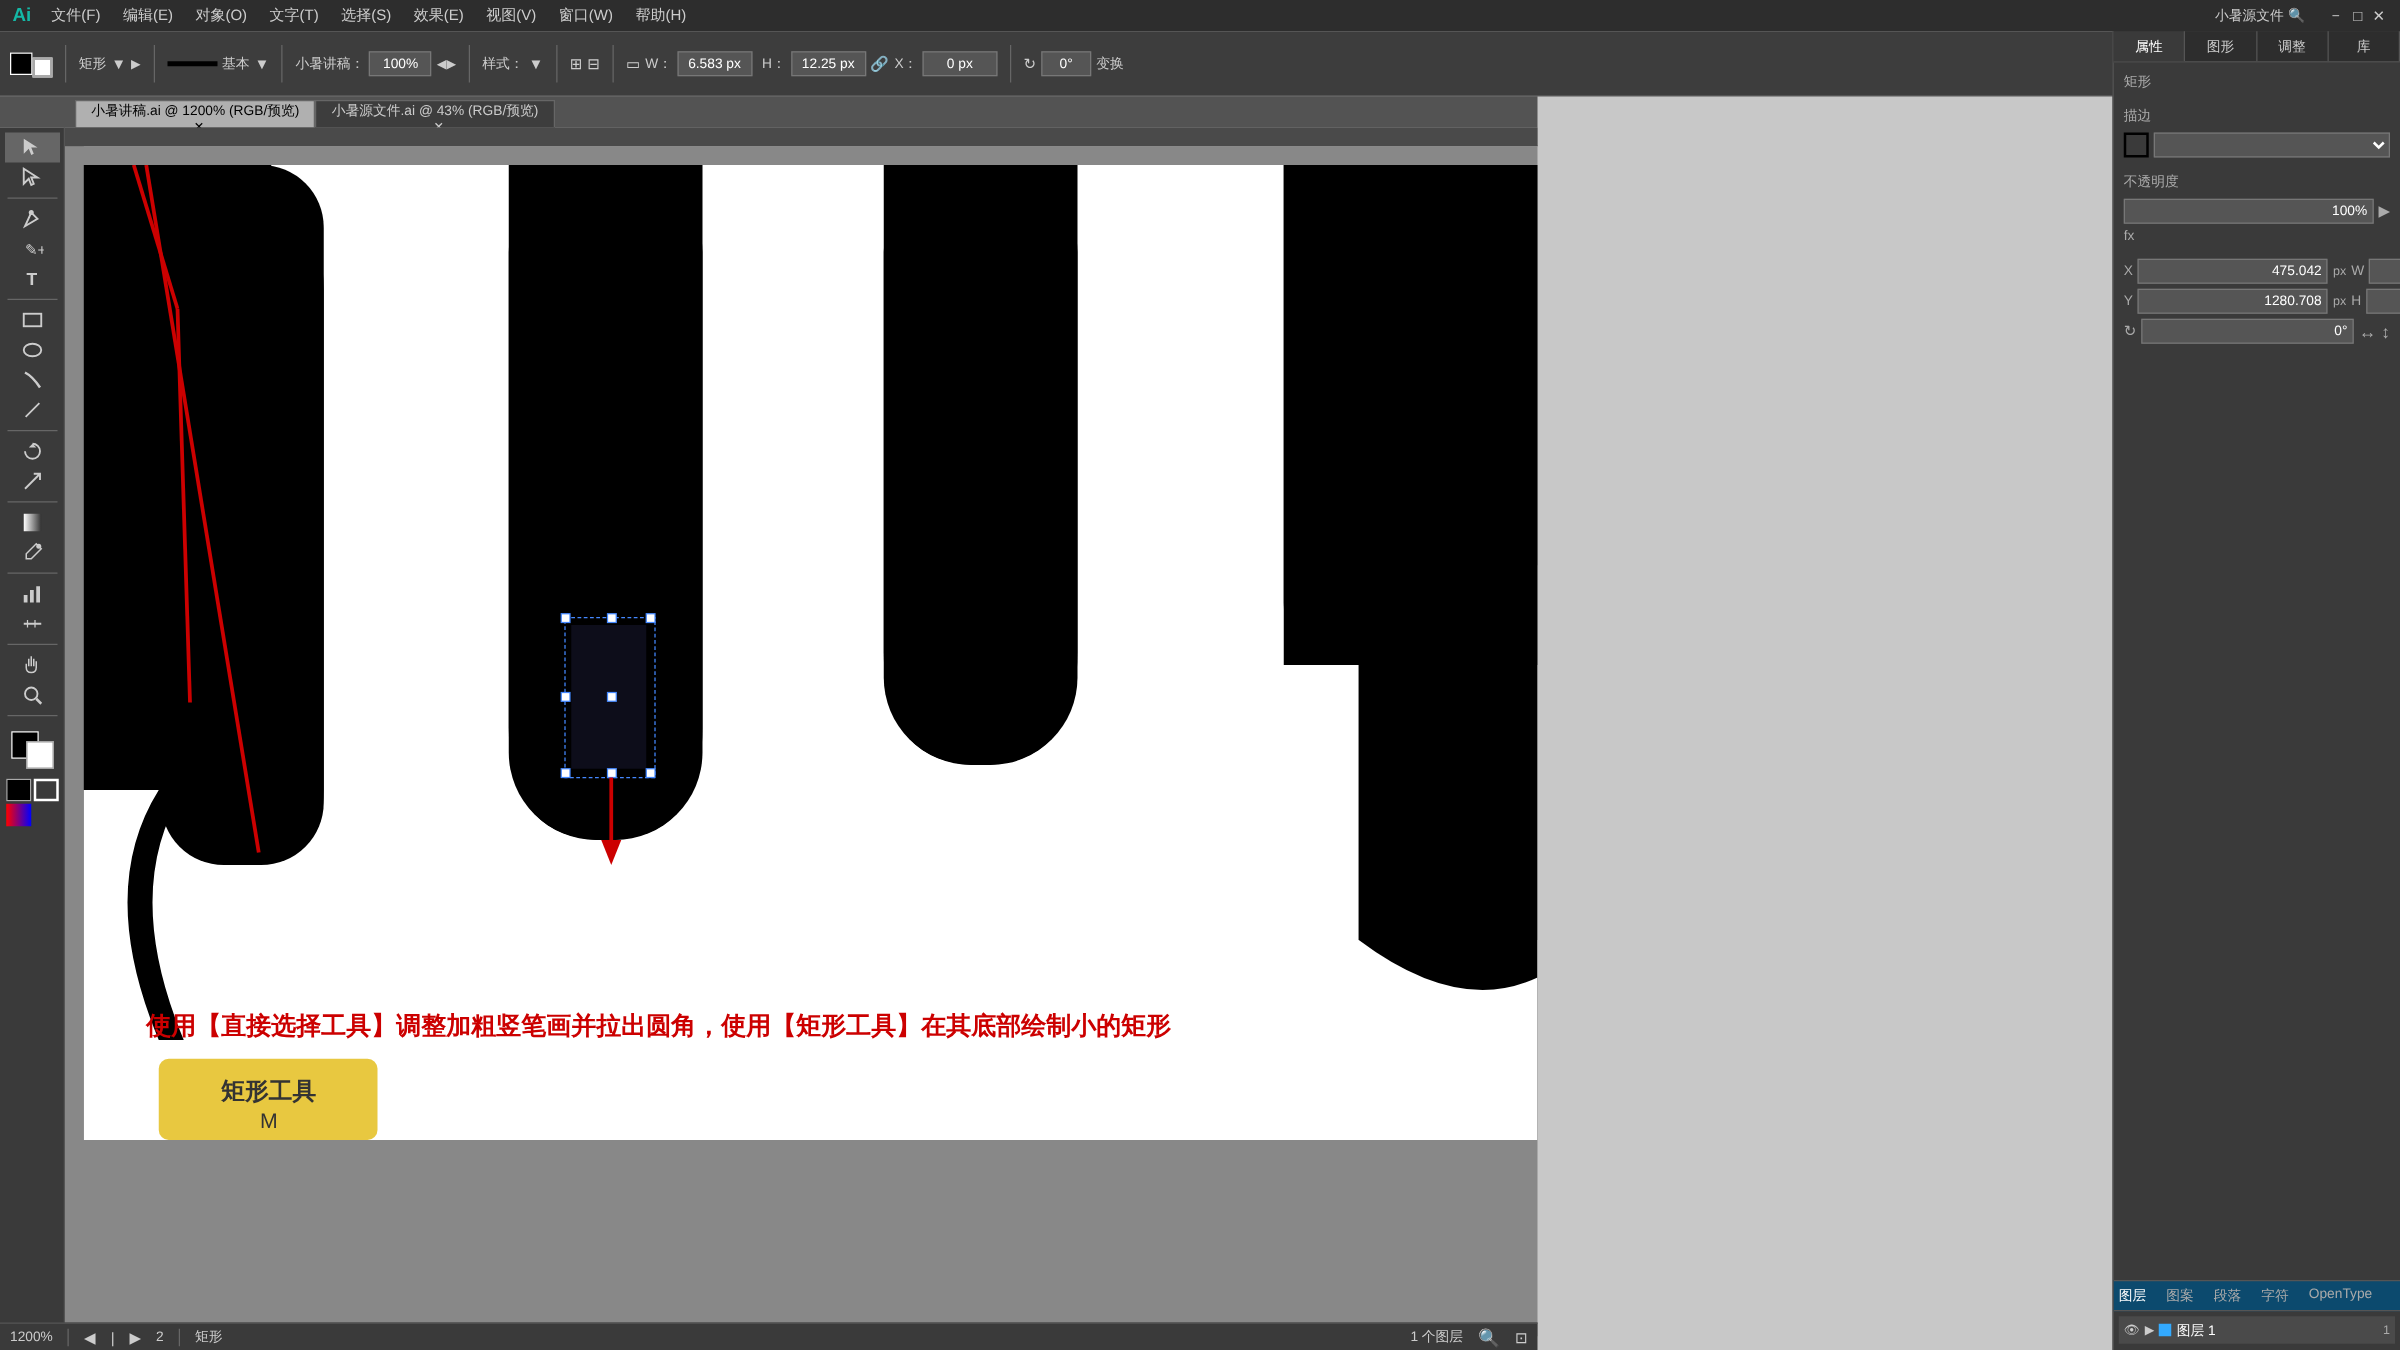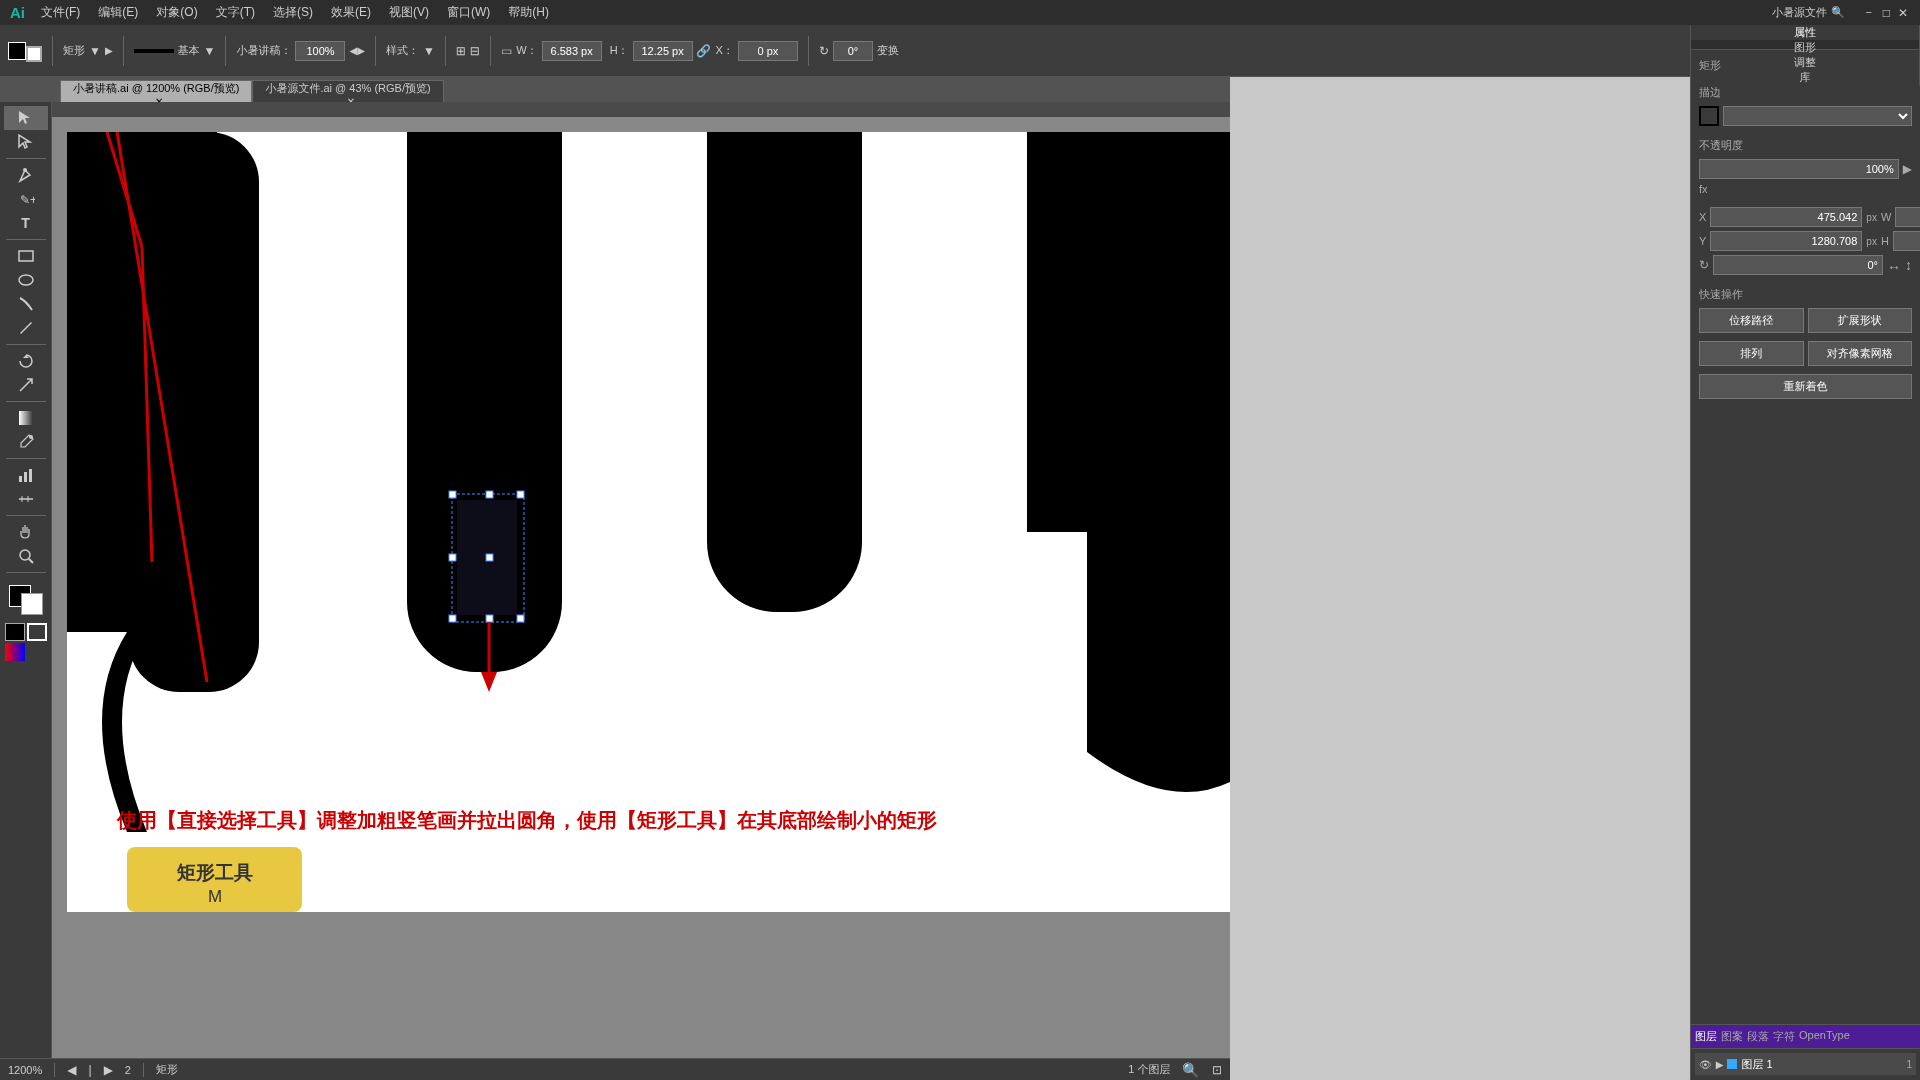--- a/index.html
+++ b/index.html
@@ -80,21 +80,20 @@
 
     
     #right-panel {
       position: absolute; top: 25px; right: 0; width: 230px; height: 1055px;
       background: #3a3a3a; border-left: 1px solid #555;
       display: flex; flex-direction: column;
     }
     #right-panel-tabs {
       display: flex; background: #2d2d2d; height: 25px;
       border-bottom: 1px solid #555;
-      flex-direction: column;
     }
     .rpanel-tab {
       flex: 1; display: flex; align-items: center; justify-content: center;
       color: #ccc; font-size: 11px; cursor: pointer; border-right: 1px solid #555;
     }
     .rpanel-tab.active { background: #3a3a3a; color: #fff; }
 
     #right-panel-content { flex: 1; padding: 8px; overflow: hidden; }
     .rpanel-section { margin-bottom: 12px; }
     .rpanel-section-title { color: #aaa; font-size: 11px; margin-bottom: 6px; }
@@ -108,21 +107,21 @@
     .rpanel-color-swatch { width: 20px; height: 20px; background: #000; border: 1px solid #888; cursor: pointer; }
     .rpanel-stroke-swatch { width: 20px; height: 20px; background: transparent; border: 2px solid #000; cursor: pointer; }
     .rpanel-full-btn {
       width: 100%; background: #555; border: 1px solid #777; color: #fff; font-size: 11px;
       padding: 4px; cursor: pointer; margin-bottom: 4px;
     }
     .rpanel-opacity-row { display: flex; align-items: center; gap: 4px; }
 
     
     #layers-panel-tabs {
-      display: flex; padding: 4px; gap: 4px; background: #4c1d95;
+      display: flex; padding: 4px; gap: 16px; background: #0c4a6e;
       border-top: 1px solid #555; border-bottom: 1px solid #555;
     }
     .lpanel-tab { color: #aaa; font-size: 11px; cursor: pointer; }
     .lpanel-tab.active { color: #fff; }
 
     #layers-content { padding: 4px; }
     .layer-row {
       display: flex; align-items: center; height: 22px; gap: 4px;
       background: #4a4a4a; padding: 0 4px; margin-bottom: 1px;
     }
@@ -503,32 +502,20 @@
         <input class="rpanel-input" type="text" value="12.25 px" style="">
       </div>
       <div class="rpanel-row">
         <span style="color:#aaa;font-size:12px;">↻</span>
         <input class="rpanel-input" type="text" style="width: 50px;" value="0°">
         <span style="color:#aaa;cursor:pointer;font-size:14px;">↔</span>
         <span style="color:#aaa;cursor:pointer;font-size:14px;">↕</span>
       </div>
     </div>
 
-    <div class="rpanel-section">
-      <div class="rpanel-section-title">快速操作</div>
-      <div style="display:flex;gap:4px;margin-bottom:4px;">
-        <button class="rpanel-full-btn" style="flex:1;">位移路径</button>
-        <button class="rpanel-full-btn" style="flex:1;">扩展形状</button>
-      </div>
-      <div style="display:flex;gap:4px;margin-bottom:4px;">
-        <button class="rpanel-full-btn" style="flex:1;">排列</button>
-        <button class="rpanel-full-btn" style="flex:1;">对齐像素网格</button>
-      </div>
-      <button class="rpanel-full-btn">重新着色</button>
-    </div>
 
   </div>
 
   <div id="layers-panel-tabs">
     <span class="lpanel-tab active">图层</span>
     <span class="lpanel-tab">图案</span>
     <span class="lpanel-tab">段落</span>
     <span class="lpanel-tab">字符</span>
     <span class="lpanel-tab">OpenType</span>
   </div>

